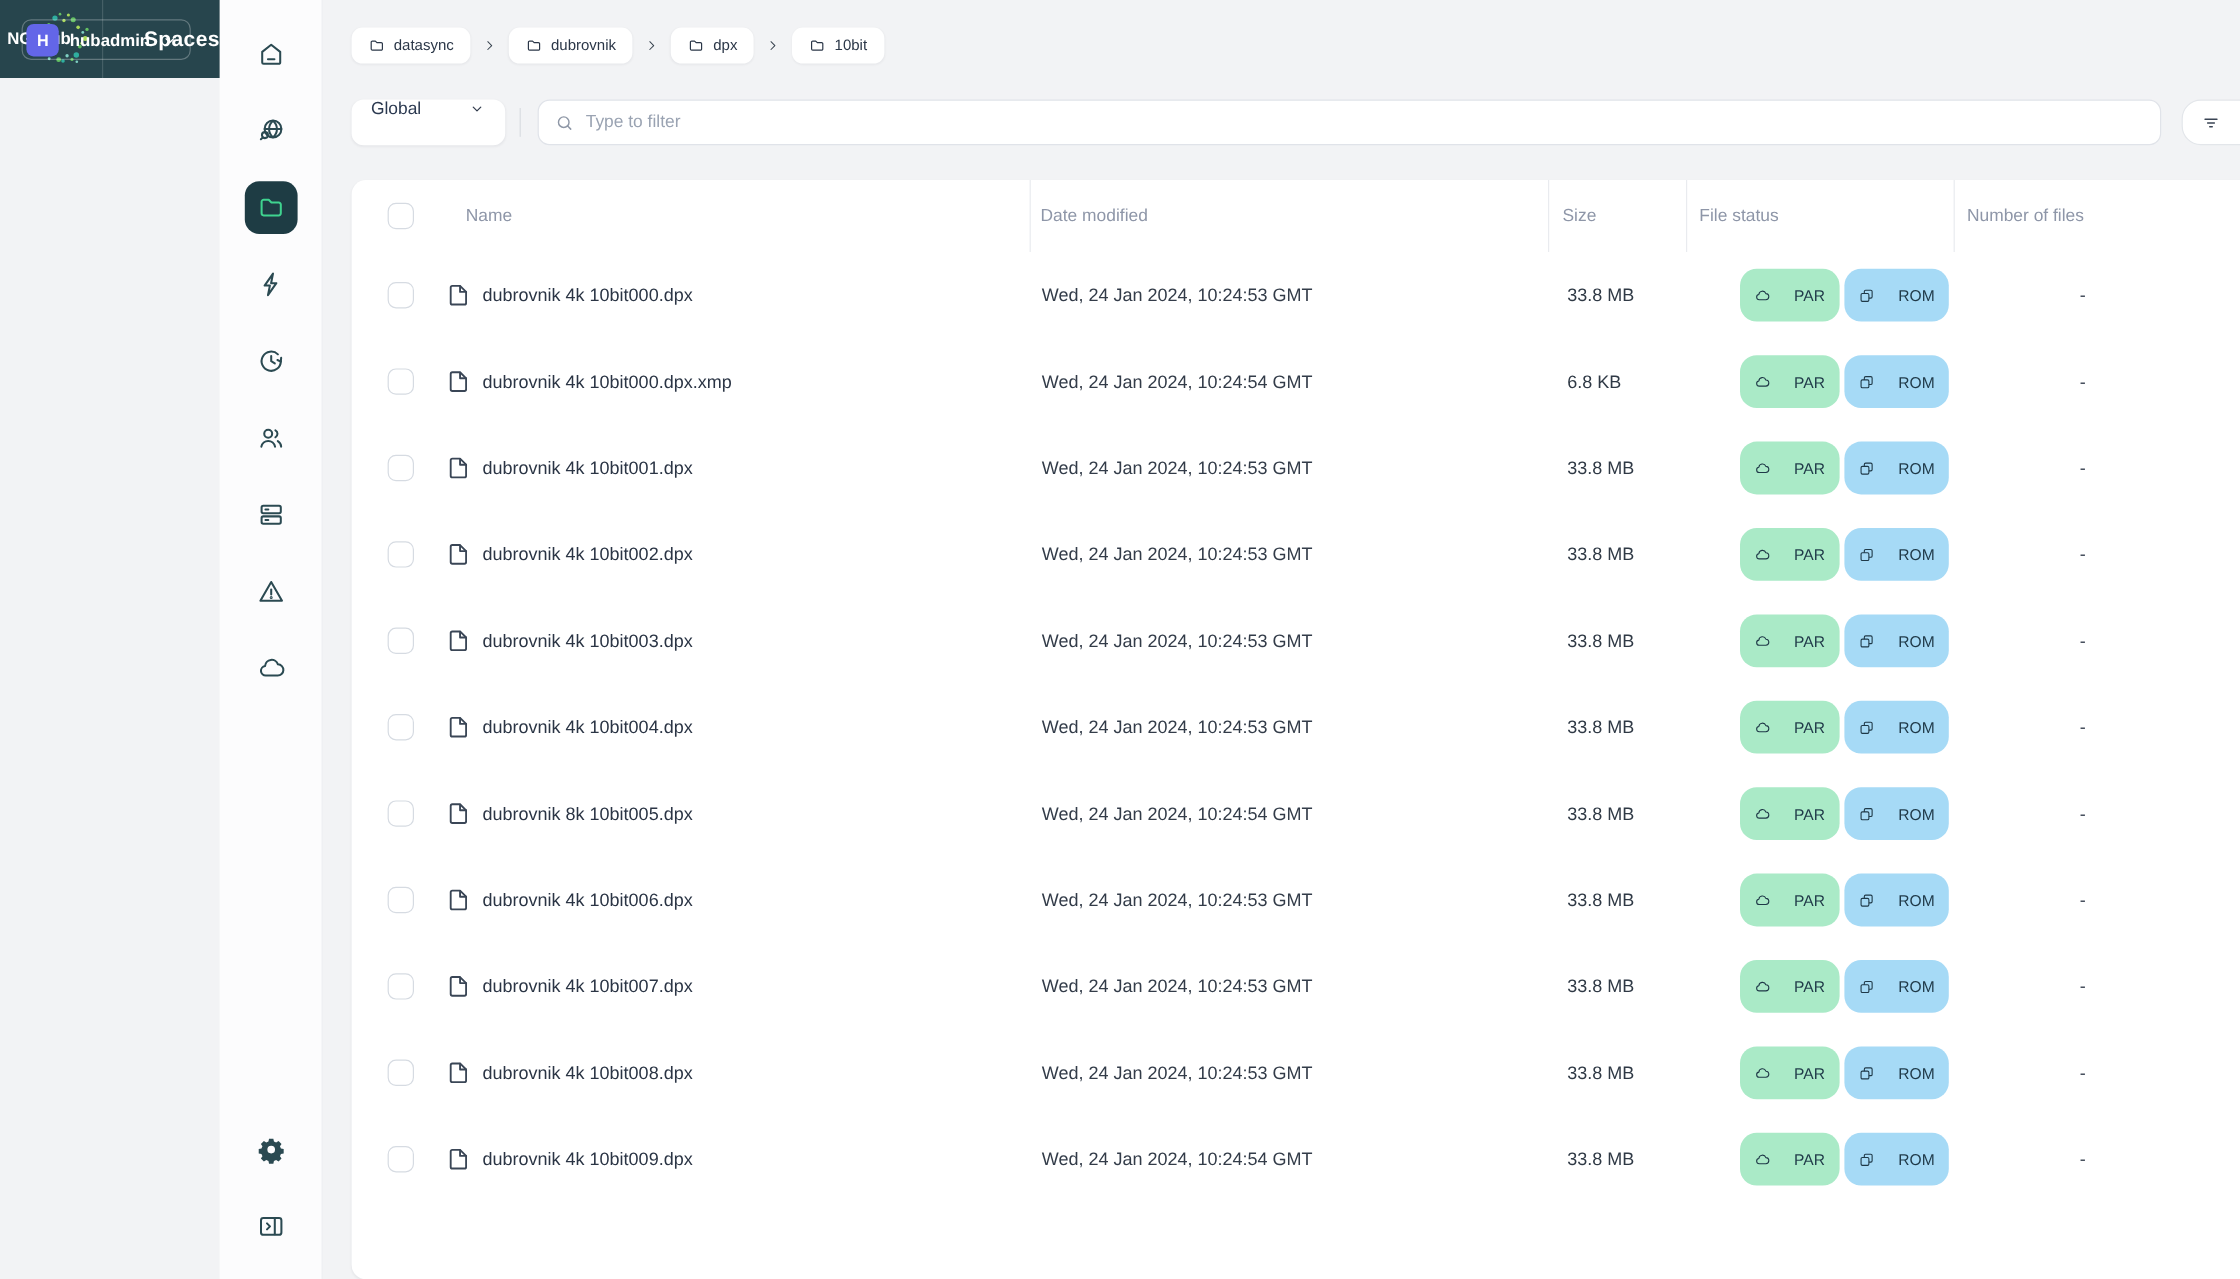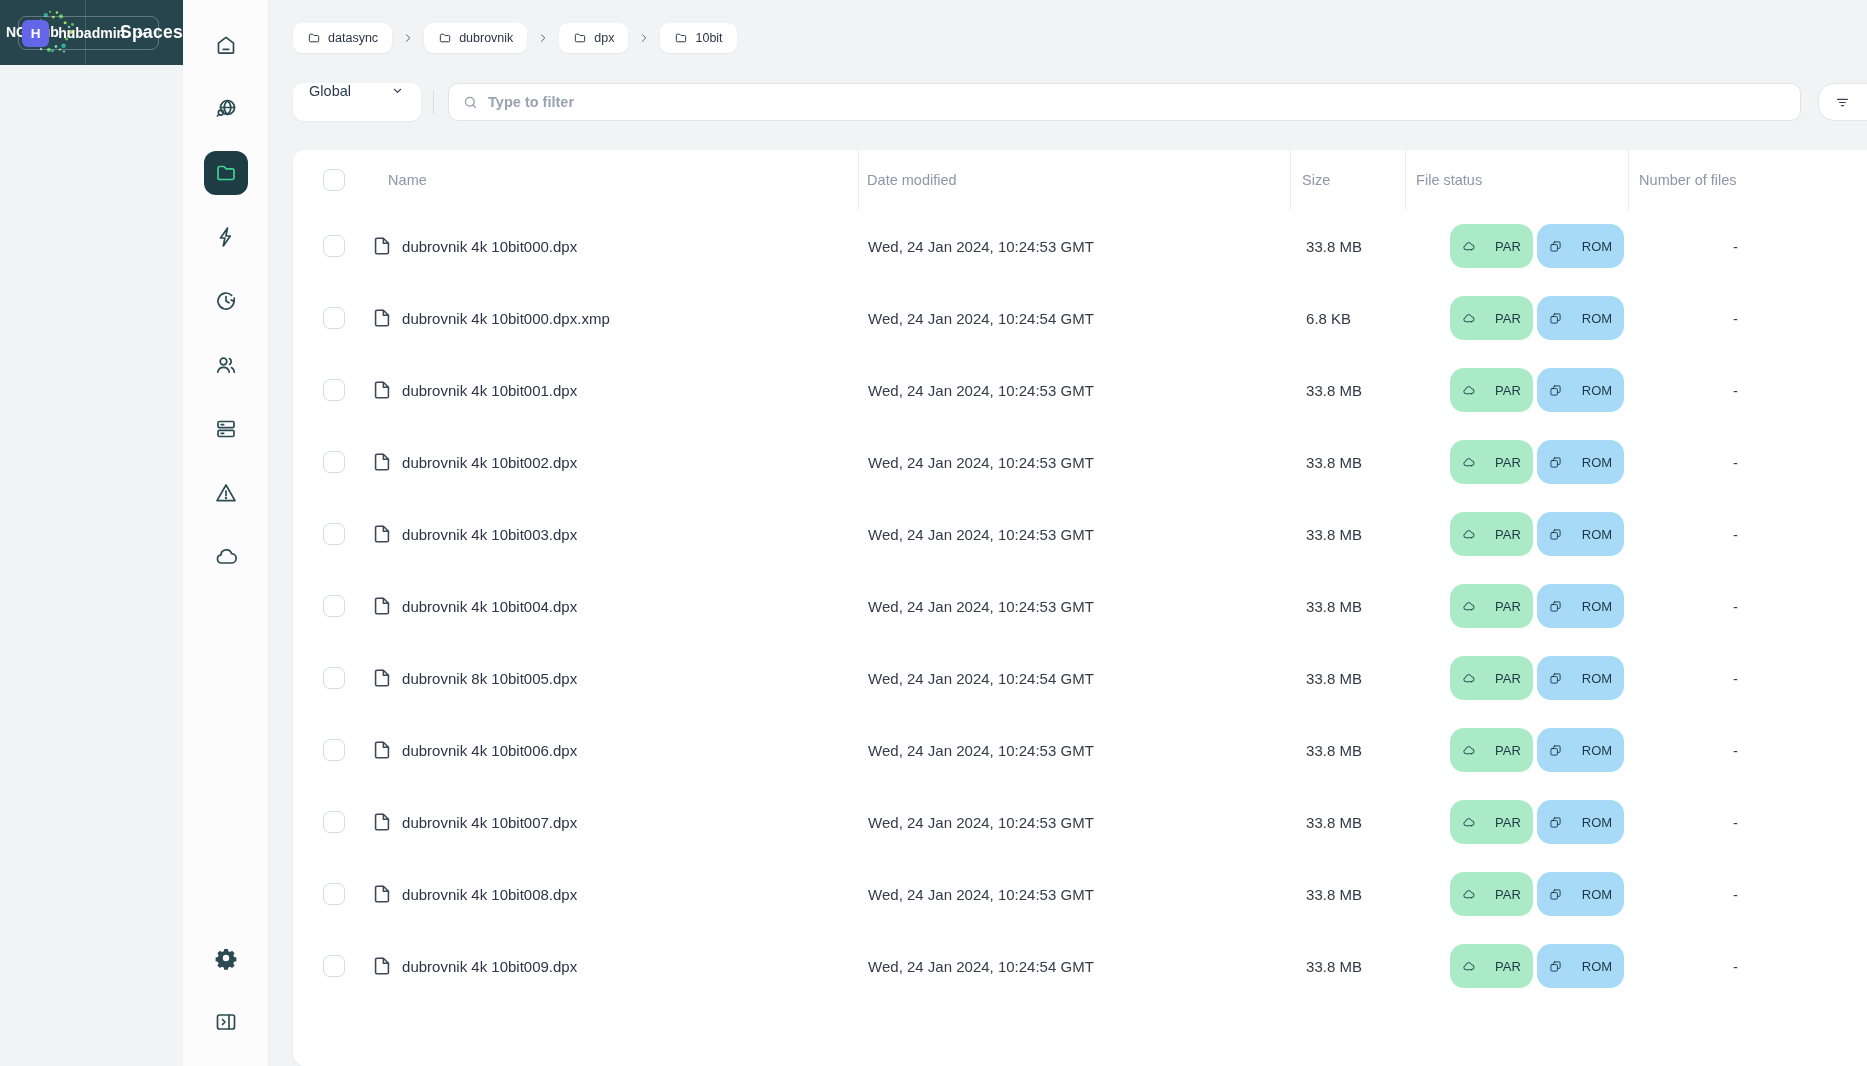--- a/index.html
+++ b/index.html
@@ -33,21 +33,21 @@
   
   .crumbs { display:flex; align-items:center; gap:10px; height:30px; flex:0 0 30px; }
   .crumb { height:30px; background:#fff; border-radius:9px; display:flex; align-items:center; gap:7px; padding:0 14px; font-size:12.5px; font-weight:500; color:#2b3748; box-shadow:0 1px 2px rgba(16,24,40,.05); cursor:pointer; }
   .crumb-sep { color:#39434f; display:flex; align-items:center; }
 
   
   .toolbar { margin-top:30px; height:38px; flex:0 0 38px; display:flex; align-items:center; }
   .scope-btn { width:128px; height:38px; background:#fff; border-radius:10px; display:flex; justify-content:space-between; padding:0 16px; font-size:14.5px; font-weight:500; color:#2b3950; box-shadow:0 1px 2px rgba(16,24,40,.05); cursor:pointer; }
   .tb-divider { width:1px; height:24px; background:#d9dce1; margin-left:12px; }
   .search-box { flex:1; height:38px; margin-left:14px; margin-right:17px; background:#fff; border:1px solid #e0e3e9; border-radius:10px; display:flex; align-items:center; padding:0 13px; gap:9px; }
-  .search-box input { border:none; outline:none; flex:1; font-size:14.5px; font-family:"Liberation Sans",sans-serif; color:#2b3950; background:transparent;font-weight:bold; }
+  .search-box input { border:none; outline:none; flex:1; font-size:14.5px; font-family:"Liberation Sans",sans-serif; color:#2b3950; background:transparent; }
   .search-box input::placeholder { color:#9aa3b2; }
   .filters-btn { width:122px; height:38px; background:#fff; border:1px solid #e3e6ea; border-radius:16px; display:flex; align-items:center; justify-content:flex-end; gap:17px; font-size:14.5px; font-weight:500; color:#333d4e; cursor:pointer; }
 
   
   .card { margin-top:29px; background:#fff; border-radius:12px; box-shadow:0 1px 2px rgba(16,24,40,.05); flex:1; overflow:hidden; }
   .grid-row { display:grid; grid-template-columns:65px 500px 432px 115px 223px 275px 37px; align-items:center; }
   .thead { height:60px; color:#8e96a8; font-size:14.5px; }
   .thead .cell { height:100%; display:flex; align-items:center; }
   .th-name { padding-left:30px; }
   .th-date { padding-left:8px; border-left:1px solid #e9ebef; }

